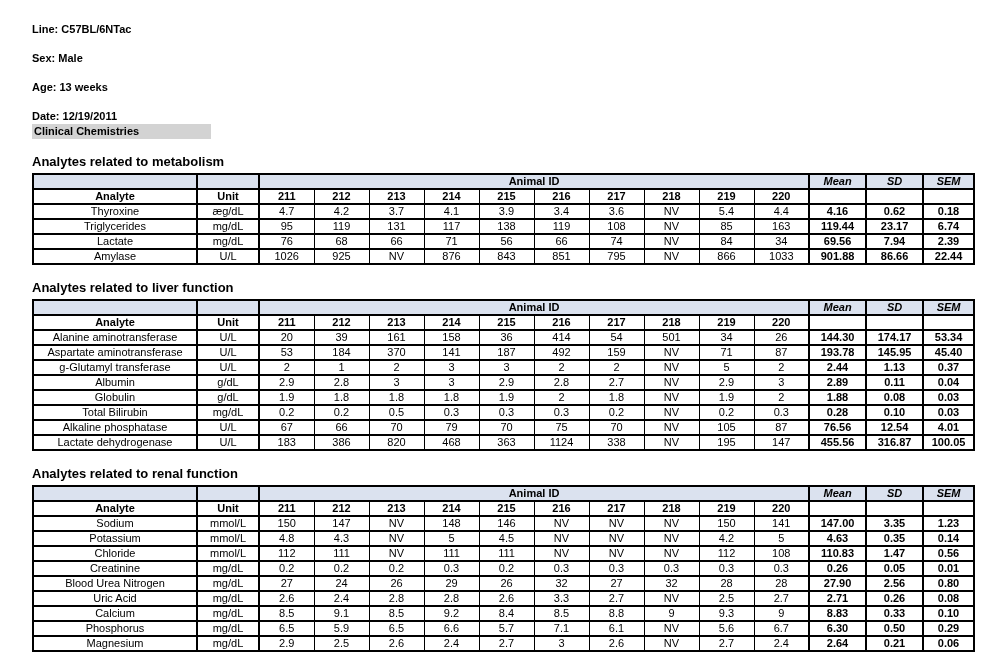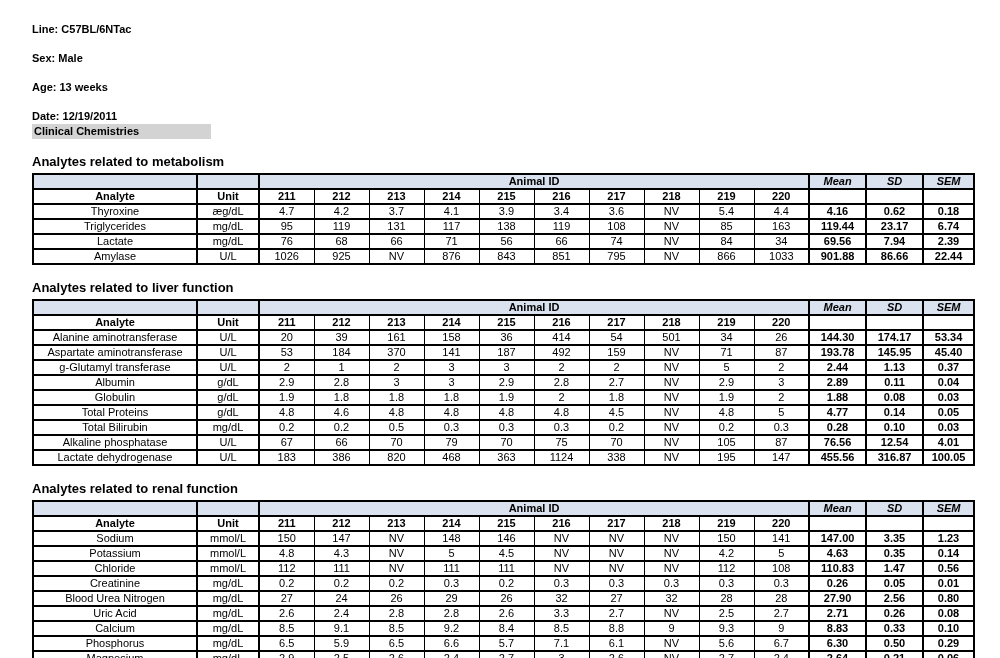--- a/index.html
+++ b/index.html
@@ -315,37 +315,20 @@
             <td>2</td>
             <td>1.8</td>
             <td>NV</td>
             <td>1.9</td>
             <td class="thickR">2</td>
             <td class="bold thickR">1.88</td>
             <td class="bold thickR">0.08</td>
             <td class="bold">0.03</td>
           </tr>
           <tr>
-            <td class="thickR">Total Proteins</td>
-            <td class="thickR">g/dL</td>
-            <td>4.8</td>
-            <td>4.6</td>
-            <td>4.8</td>
-            <td>4.8</td>
-            <td>4.8</td>
-            <td>4.8</td>
-            <td>4.5</td>
-            <td>NV</td>
-            <td>4.8</td>
-            <td class="thickR">5</td>
-            <td class="bold thickR">4.77</td>
-            <td class="bold thickR">0.14</td>
-            <td class="bold">0.05</td>
-          </tr>
-          <tr>
             <td class="thickR">Total Bilirubin</td>
             <td class="thickR">mg/dL</td>
             <td>0.2</td>
             <td>0.2</td>
             <td>0.5</td>
             <td>0.3</td>
             <td>0.3</td>
             <td>0.3</td>
             <td>0.2</td>
             <td>NV</td>

